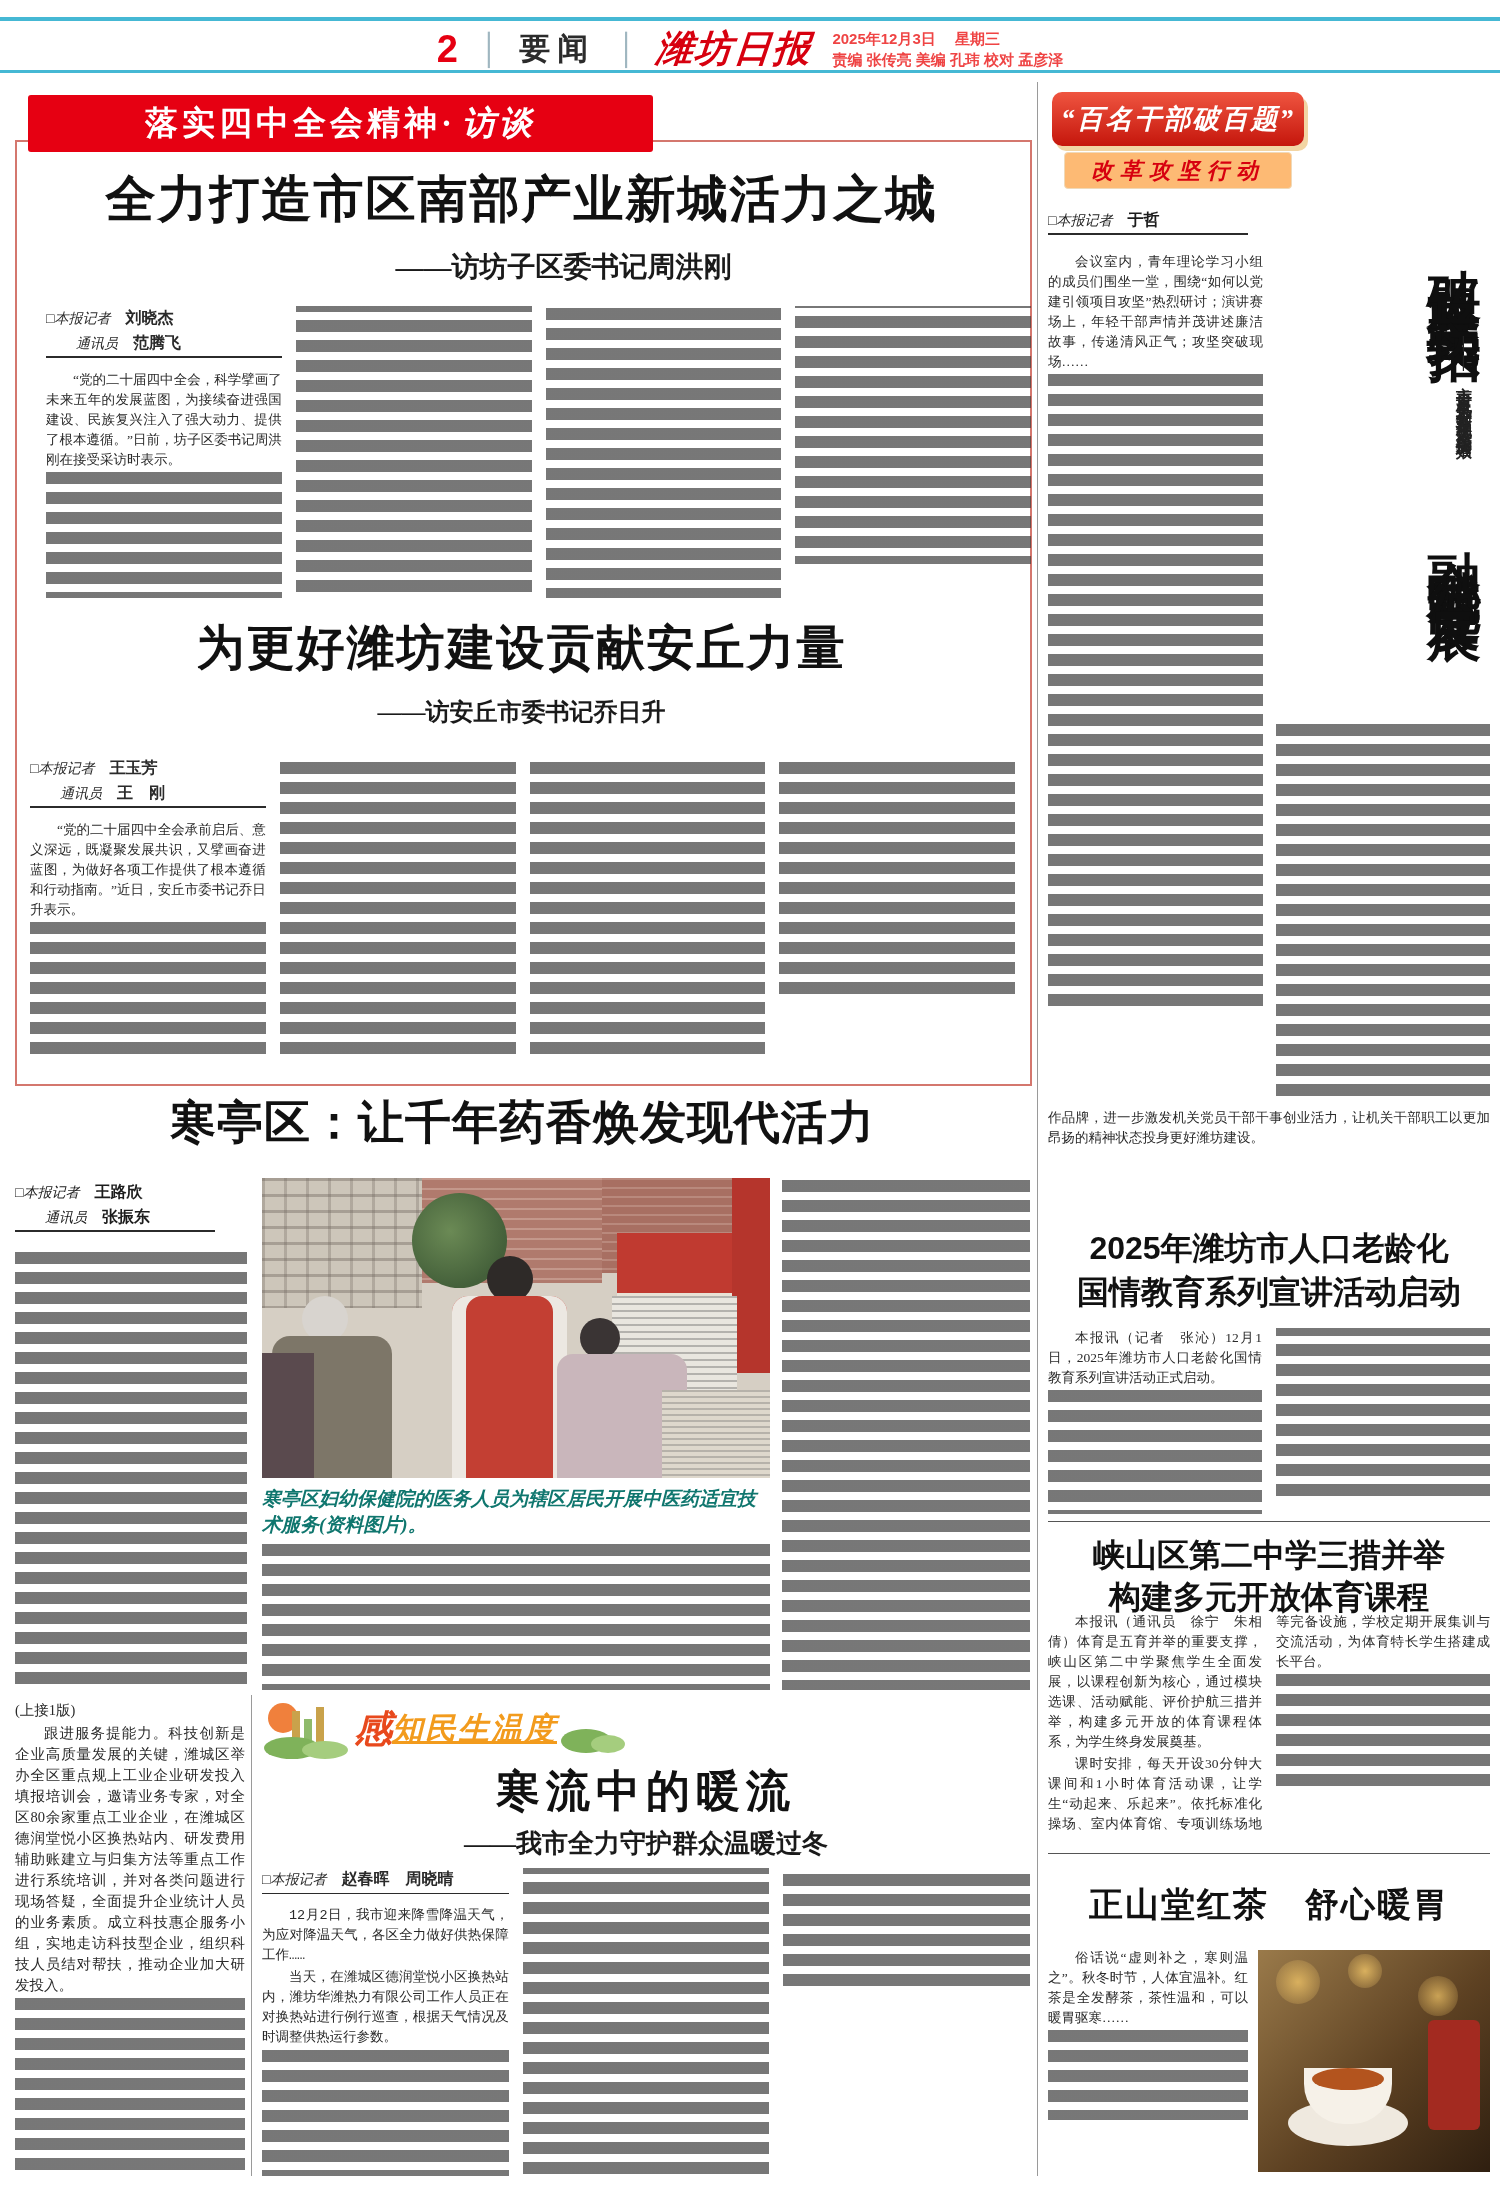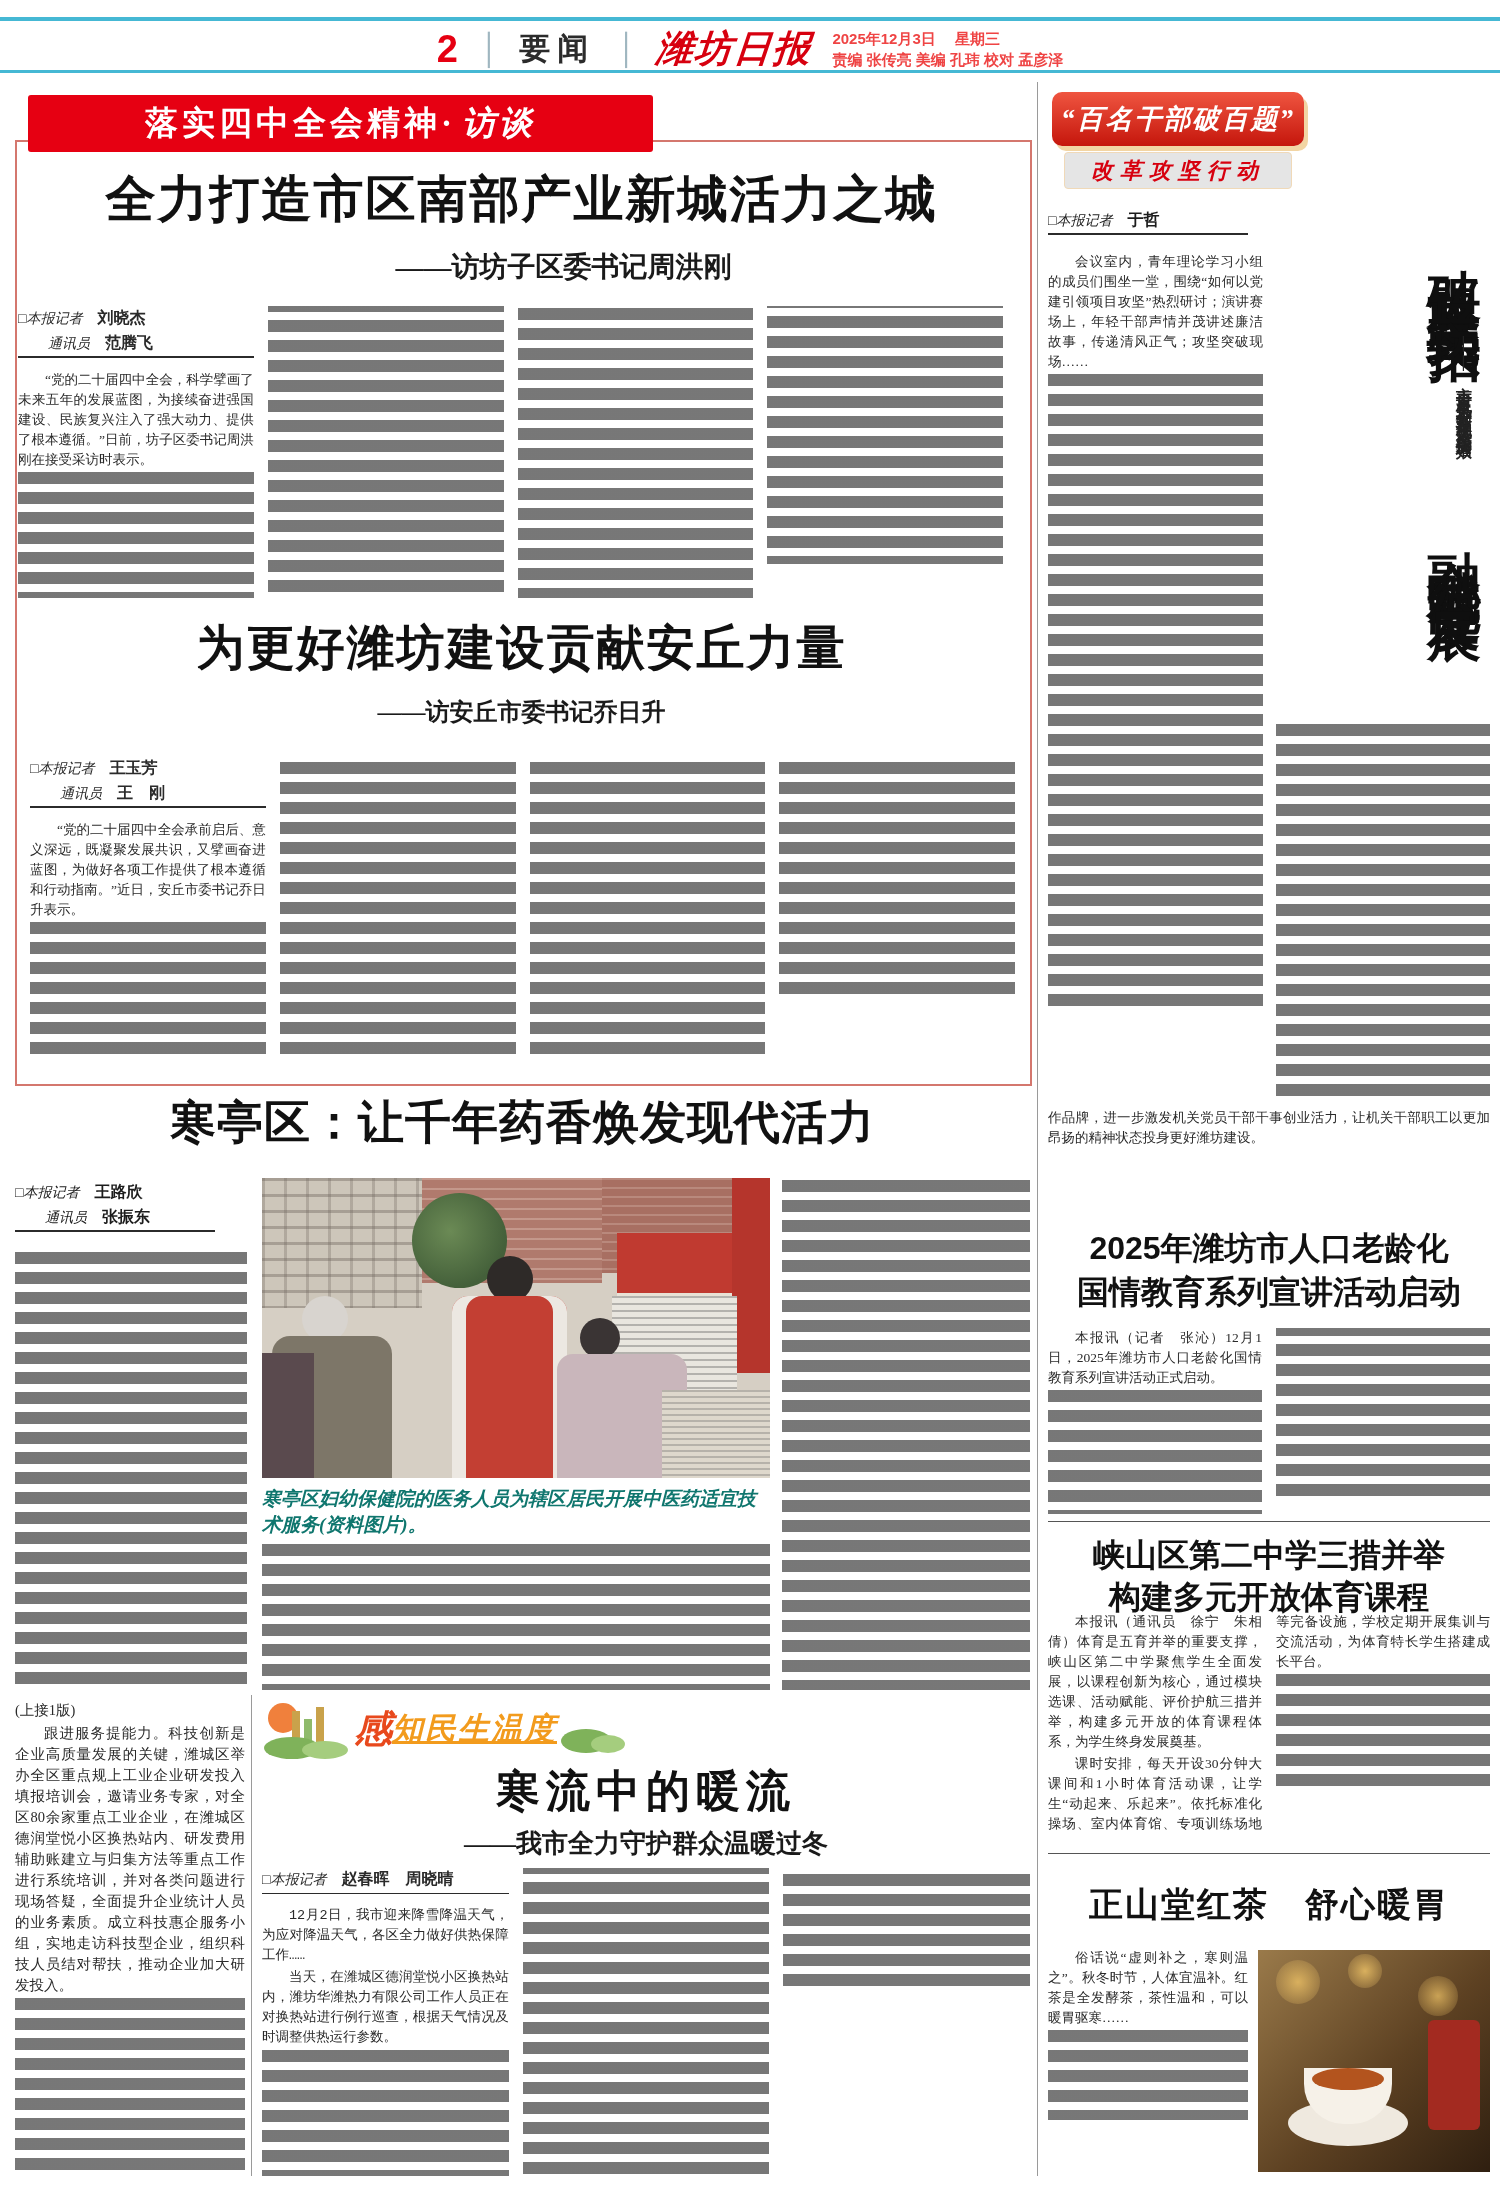--- a/index.html
+++ b/index.html
@@ -31,21 +31,21 @@
   .body-txt p{margin:0 0 2px 0;text-indent:2em;}
   .byline{font-size:15px;line-height:24px;border-bottom:2px solid #2b2b2b;padding-bottom:0;margin-bottom:12px;break-inside:avoid;}
   .byline .lbl{font-style:italic;font-size:14px;}
   .byline .nm{font-weight:700;font-size:16px;}
   .sim{background-image:repeating-linear-gradient(to bottom,#3d3d3d 0,#3d3d3d 12px,rgba(0,0,0,0) 12px,rgba(0,0,0,0) 20px);opacity:.7;}
   .vline{position:absolute;width:1px;background:#9a9a9a;}
   .hrule{position:absolute;height:1px;background:#555;}
   
   .badge-top{background:linear-gradient(#ef5540,#c5160c);border-radius:10px;color:#fff;font-size:27px;font-weight:900;
      font-style:italic;text-align:center;padding:9px 0;box-shadow:4px 5px 0 #f2d5a4;letter-spacing:2px;}
-  .badge-bot{margin:6px 12px 0;background:#e5e5e5;border:1px solid #f0d9b8;color:#d7000f;font-weight:900;font-size:22px;
+  .badge-bot{margin:6px 12px 0;background:#fdba74;border:1px solid #f0d9b8;color:#d7000f;font-weight:900;font-size:22px;
      letter-spacing:7px;text-align:center;font-style:italic;padding:3px 0 2px;border-radius:4px;}
   
   .vh{writing-mode:vertical-rl;display:flex;}
   .vh-big{font-size:54px;font-weight:900;letter-spacing:10px;color:#0f0f0f;}
   .vh-sub{font-size:16px;font-weight:700;margin:0 16px;padding-top:40px;color:#222;letter-spacing:3px;}
   
   .photo{position:absolute;left:262px;top:1178px;width:508px;height:300px;background:#d6cfc4;overflow:hidden;}
   .caption{position:absolute;left:262px;top:1486px;width:508px;font-size:19px;font-weight:700;font-style:italic;color:#0f766e;}
   
   .ms-banner{position:absolute;left:262px;top:1698px;width:400px;height:62px;display:flex;align-items:center;}
@@ -79,21 +79,21 @@
   <div class="vline" style="left:251px;top:1695px;height:481px;"></div>
 
   <div class="redbox"></div>
   <div class="sec-banner">
     <span>落实四中全会精神·</span>
       <span class="script">访谈</span>
   </div>
 
   <div class="abs h-main h-serif" style="left:15px;top:166px;width:1013px;font-size:50px;letter-spacing:2px;">全力打造市区南部产业新城活力之城</div>
   <div class="abs subtitle h-serif" style="left:15px;top:248px;width:1013px;font-size:28px;padding-left:42px;">——访坊子区委书记周洪刚</div>
-  <div class="abs cols c4 body-txt" style="left:18px;top:306px;width:985px;height:292px;">
+  <div class="abs cols c4 body-txt" style="left:46px;top:306px;width:985px;height:292px;">
     <div class="byline">
       <span class="lbl">□本报记者</span>　<span class="nm">刘晓杰</span><br>
       　　<span class="lbl">通讯员</span>　<span class="nm">范腾飞</span>
     </div>
     <p>“党的二十届四中全会，科学擘画了未来五年的发展蓝图，为接续奋进强国建设、民族复兴注入了强大动力、提供了根本遵循。”日前，坊子区委书记周洪刚在接受采访时表示。</p>
     <div class="sim" style="height:968px;"></div>
   </div>
 
   <div class="abs h-main h-serif" style="left:15px;top:616px;width:1013px;font-size:48px;letter-spacing:2px;">为更好潍坊建设贡献安丘力量</div>
   <div class="abs subtitle h-serif" style="left:15px;top:696px;width:1013px;font-size:24px;">——访安丘市委书记乔日升</div>

